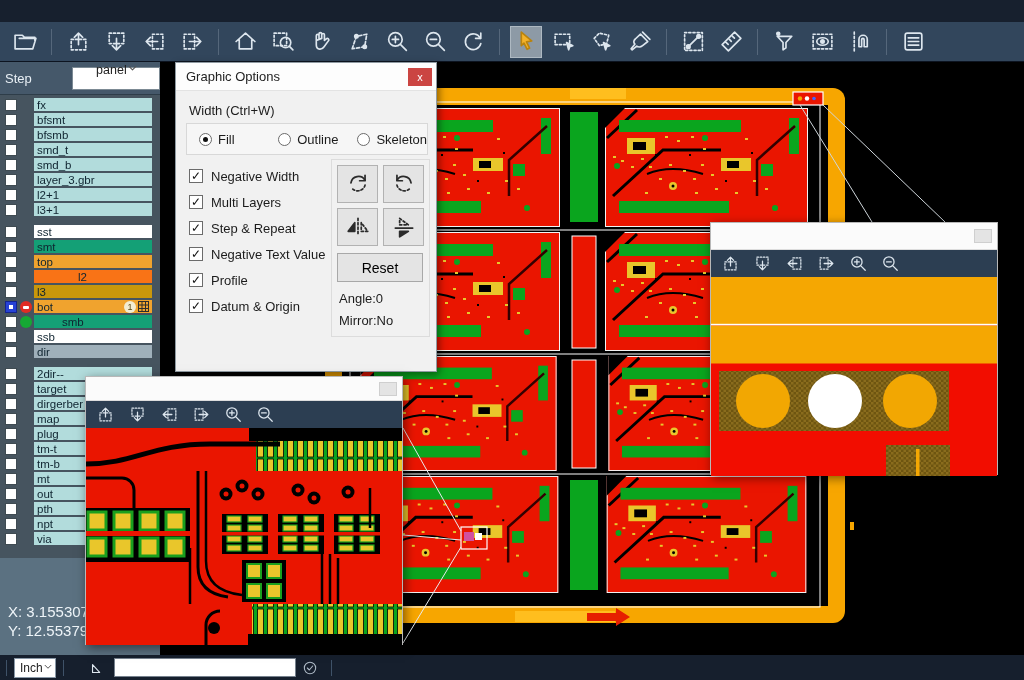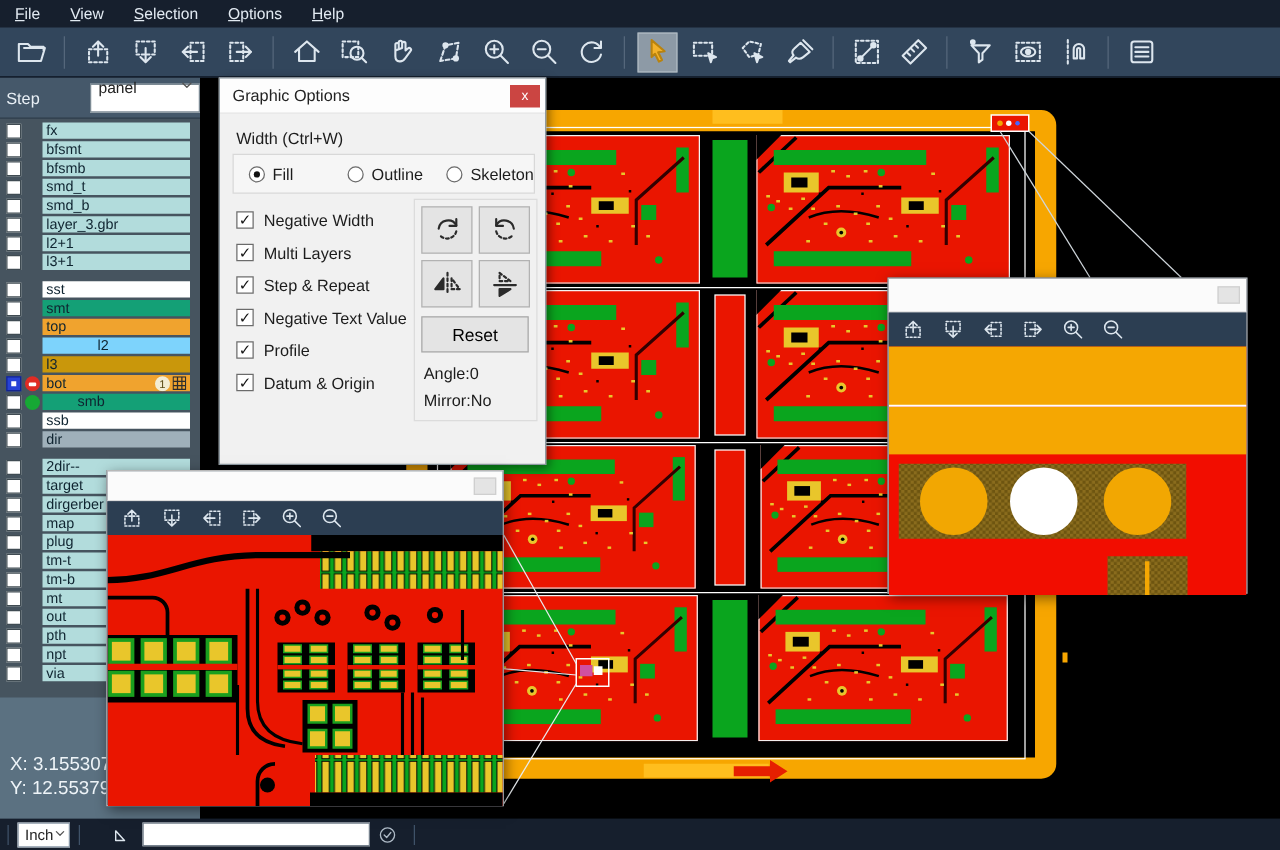--- a/index.html
+++ b/index.html
@@ -24,21 +24,21 @@
   .tbtn.active { background:#8d9aa6; border:1px solid #aeb9c2; }
   .tdivider { width:1px; height:26px; background:#55677b; margin:0 7px; }
 
   
   .sidebar { position:absolute; left:0; top:62px; width:160px; height:593px;
     background:#46545f; z-index:5; }
   .step-row { height:33px; background:#45586a; display:flex; align-items:center;
     border-bottom:1px solid #2e3d49;gap:40px; }
   .step-label { color:#e9f0f6; font-size:13px; width:34px; padding-left:5px; }
   .step-select { width:118px; height:23px; background:#fff; border:1px solid #7c8a94;
-    display:flex; align-items:center; justify-content:space-between;
+    display:flex; align-items:center; justify-content:center;
     font-size:12.5px; color:#222; padding:0 4px 16px 6px; cursor:pointer; }
   .layer-list { padding-top:3px; }
   .layer-group { margin-bottom:9px; }
   .layer-row { display:flex; align-items:flex-end; height:13px; margin-bottom:2px; }
   .cbx { width:12px; height:12px; background:#fff; border:1px solid #3f4b52;
     margin:0 3px 0 5px; position:relative; flex:none; cursor:pointer; }
   .cbx.checked { background:#2742d6; border-color:#13248f; }
   .cbx.checked::after { content:""; position:absolute; inset:3px; background:#fff; }
   .ind { width:12px; height:12px; border-radius:50%; margin-right:2px; flex:none;
     position:relative; }
@@ -128,27 +128,20 @@
   .cmd-input { width:182px; height:19px; border:1px solid #76818d; background:#fff;
     font-size:12px; padding:0 4px; font-family:"Liberation Sans", sans-serif; }
   .sb-sync { margin:0 6px; display:flex; }
   .status-text { color:#e8a23c; font-size:13.5px; white-space:nowrap; }
 </style>
 </head>
 <body>
 
 <div id="app">
 
-  <div class="menubar" id="menubar">
-      <span class="menu-item"><u>F</u>ile</span>
-      <span class="menu-item"><u>V</u>iew</span>
-      <span class="menu-item"><u>S</u>election</span>
-      <span class="menu-item"><u>O</u>ptions</span>
-      <span class="menu-item"><u>H</u>elp</span>
-    </div>
 
   <div class="toolbar" id="main-toolbar">
       <div class="tgroup" style="margin-left: 6px;">
         <button class="tbtn">
           <span style="display: flex;">
             <svg width="25" height="25" viewBox="0 0 24 24" fill="none" stroke="#dde6ee" stroke-width="1.6" stroke-linecap="round" stroke-linejoin="round">
               <path d="M2 6h7l2 2h10v3M2 6v13h17l3-10H6"></path>
             </svg>
           </span>
         </button>
@@ -536,21 +529,21 @@
           <div class="layer-row">
             <div class="cbx"></div>
             <div class="ind"></div>
             <div class="lname" style="background: rgb(240, 163, 46);">
               <span>top</span>
             </div>
           </div>
           <div class="layer-row">
             <div class="cbx"></div>
             <div class="ind"></div>
-            <div class="lname" style="background: #7dd3fc; padding-left: 44px;">
+            <div class="lname" style="background: #f97316; padding-left: 44px;">
               <span>l2</span>
             </div>
           </div>
           <div class="layer-row">
             <div class="cbx"></div>
             <div class="ind"></div>
             <div class="lname" style="background: rgb(201, 151, 11);">
               <span>l3</span>
             </div>
           </div>

